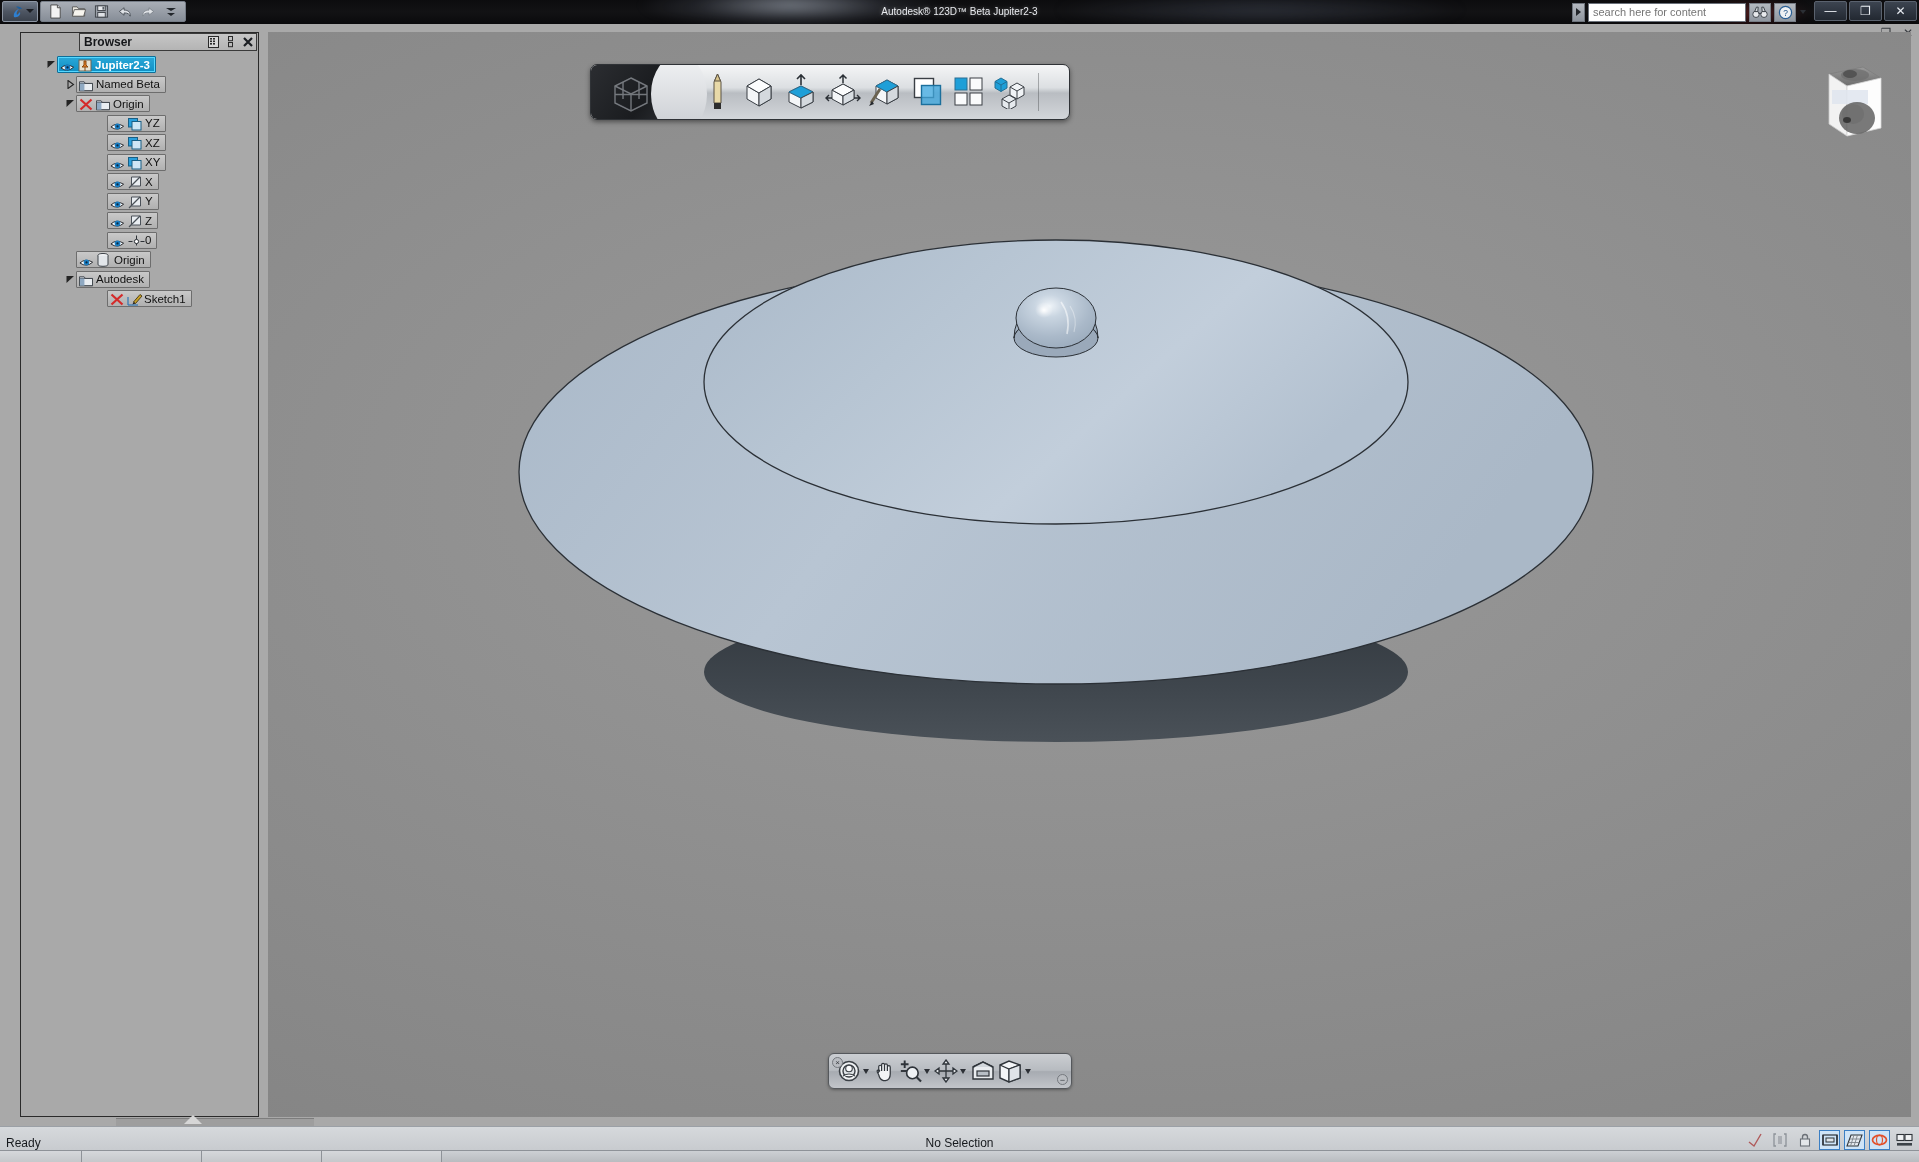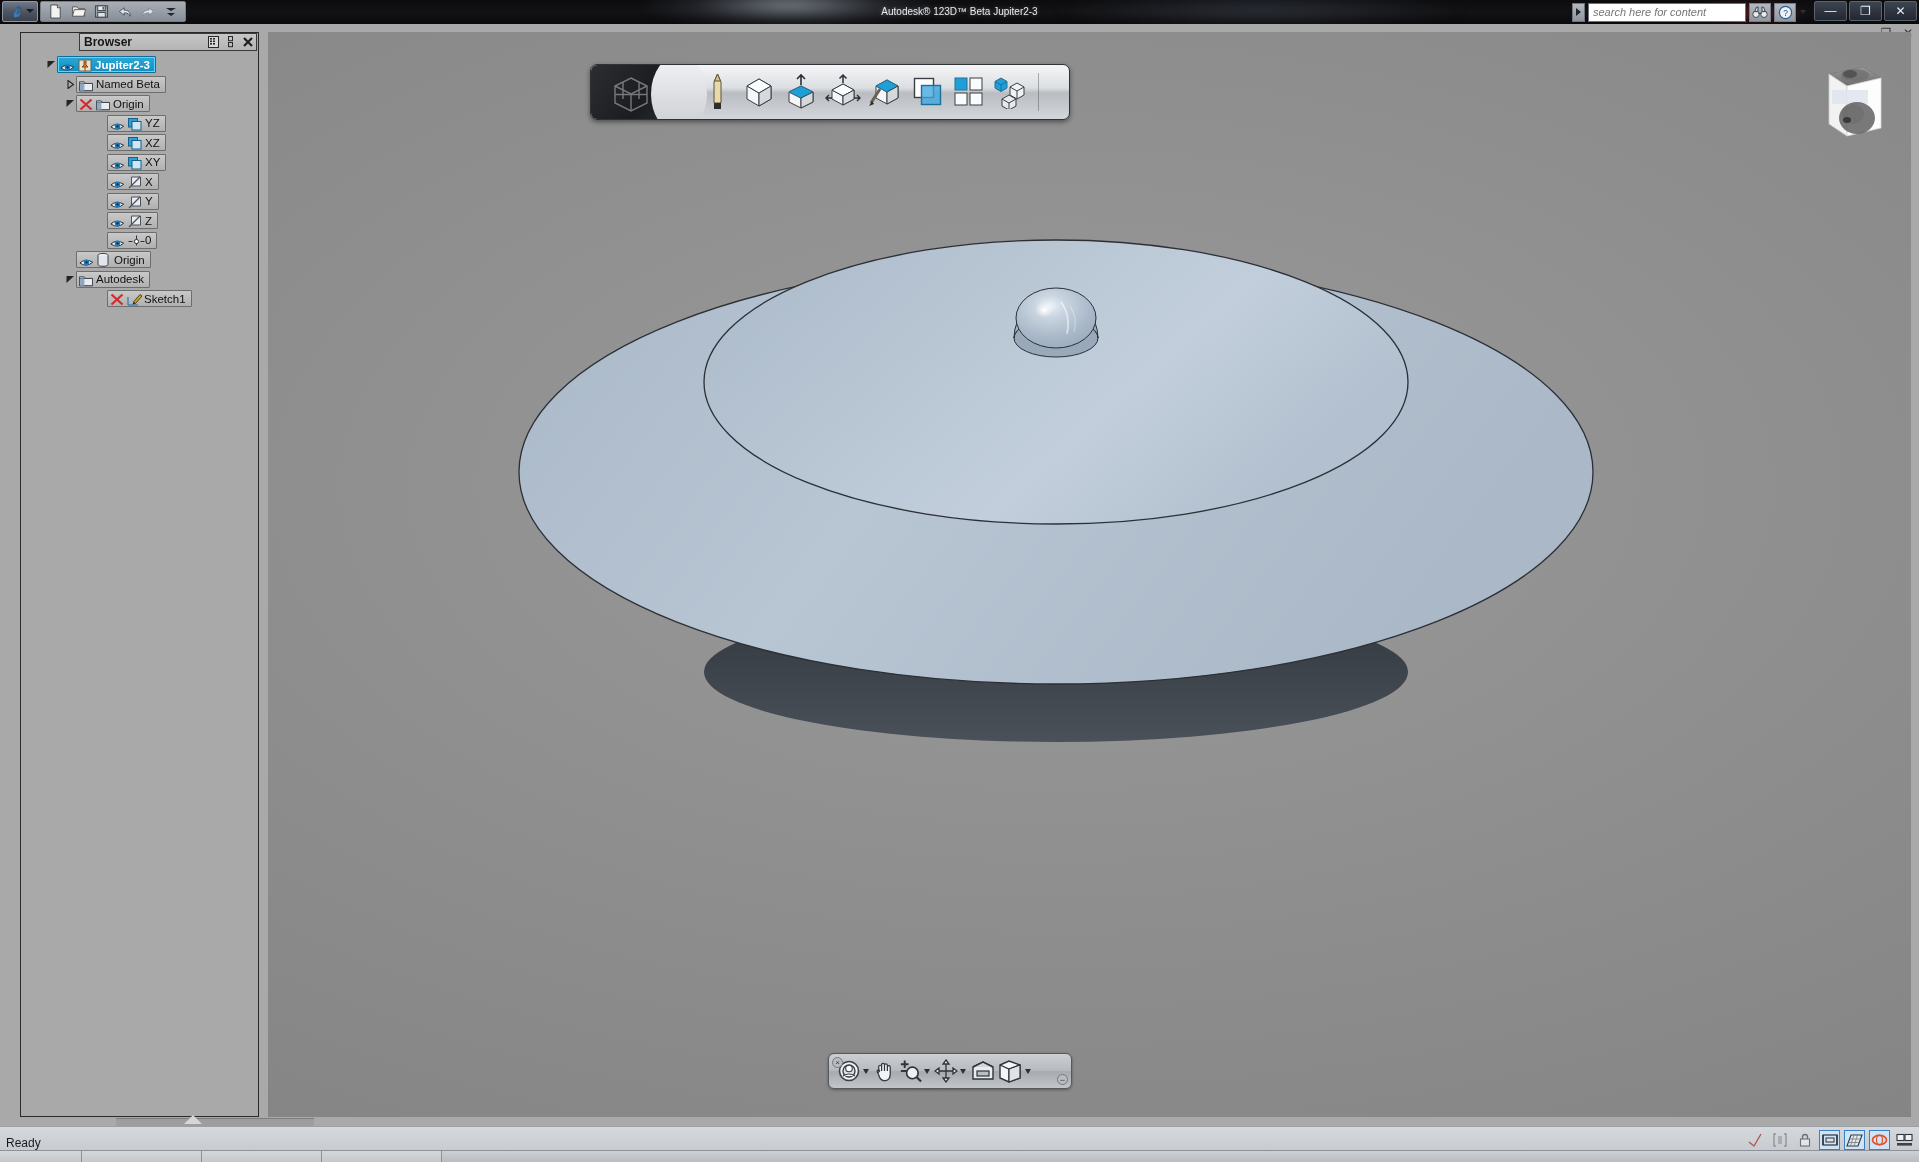--- a/index.html
+++ b/index.html
@@ -69,21 +69,21 @@
   }
   .topsearch .arrowbox {
     width: 13px; height: 19px; background: linear-gradient(180deg,#b4b9c0,#8e949d);
     border: 1px solid #6e747d; display:flex; align-items:center; justify-content:center;
   }
   .topsearch .arrowbox i {
     width:0;height:0;border-top:4px solid transparent;border-bottom:4px solid transparent;border-left:5px solid #23262b;
   }
   .search-input {
     width: 158px; height: 19px; background: #fff; border: 1px solid #6b717a;
-    font-style: italic; font-size: 11px; color: #6e6e6e; padding: 0 4px;
+    font-size: 11px; color: #6e6e6e; padding: 0 4px;
     font-family: "Liberation Sans", sans-serif;
   }
   .ico-binoc, .ico-help {
     width: 22px; height: 19px; display:flex;align-items:center;justify-content:center;
     background: linear-gradient(180deg,#b4b9c0,#9097a0); border:1px solid #777d86;
   }
   .tiny-caret { width:0;height:0;border-left:3px solid transparent;border-right:3px solid transparent;border-top:4px solid #2b2f35; margin-left:1px; }
 
   .oswin-btns { position: absolute; right: 2px; top: 1px; display: flex; gap: 2px; }
   .oswin-btn {
@@ -784,20 +784,21 @@
       </div>
     </div>
 
     <div class="hscroll">
       <div class="nub"></div>
     </div>
   </div>
 
   <div class="statusbar">
     <div class="status-left">Ready</div>
+    <div class="status-center">No Selection</div>
     <div class="status-right">
       <div class="sb-ico">
         <svg width="16" height="16" viewBox="0 0 16 16">
             <path d="M2 10 L7 14 L14 2" stroke="#b05a5a" stroke-width="1.4" fill="none"></path>
           </svg>
       </div>
       <div class="sb-ico">
         <svg width="16" height="16" viewBox="0 0 16 16">
             <path d="M4 2 H2 V14 H4 M12 2 H14 V14 H12" stroke="#8d9299" stroke-width="1.3" fill="none"></path>
             <path d="M7 4 V12 M9 4 V12" stroke="#8d9299" stroke-width="1.1"></path>

